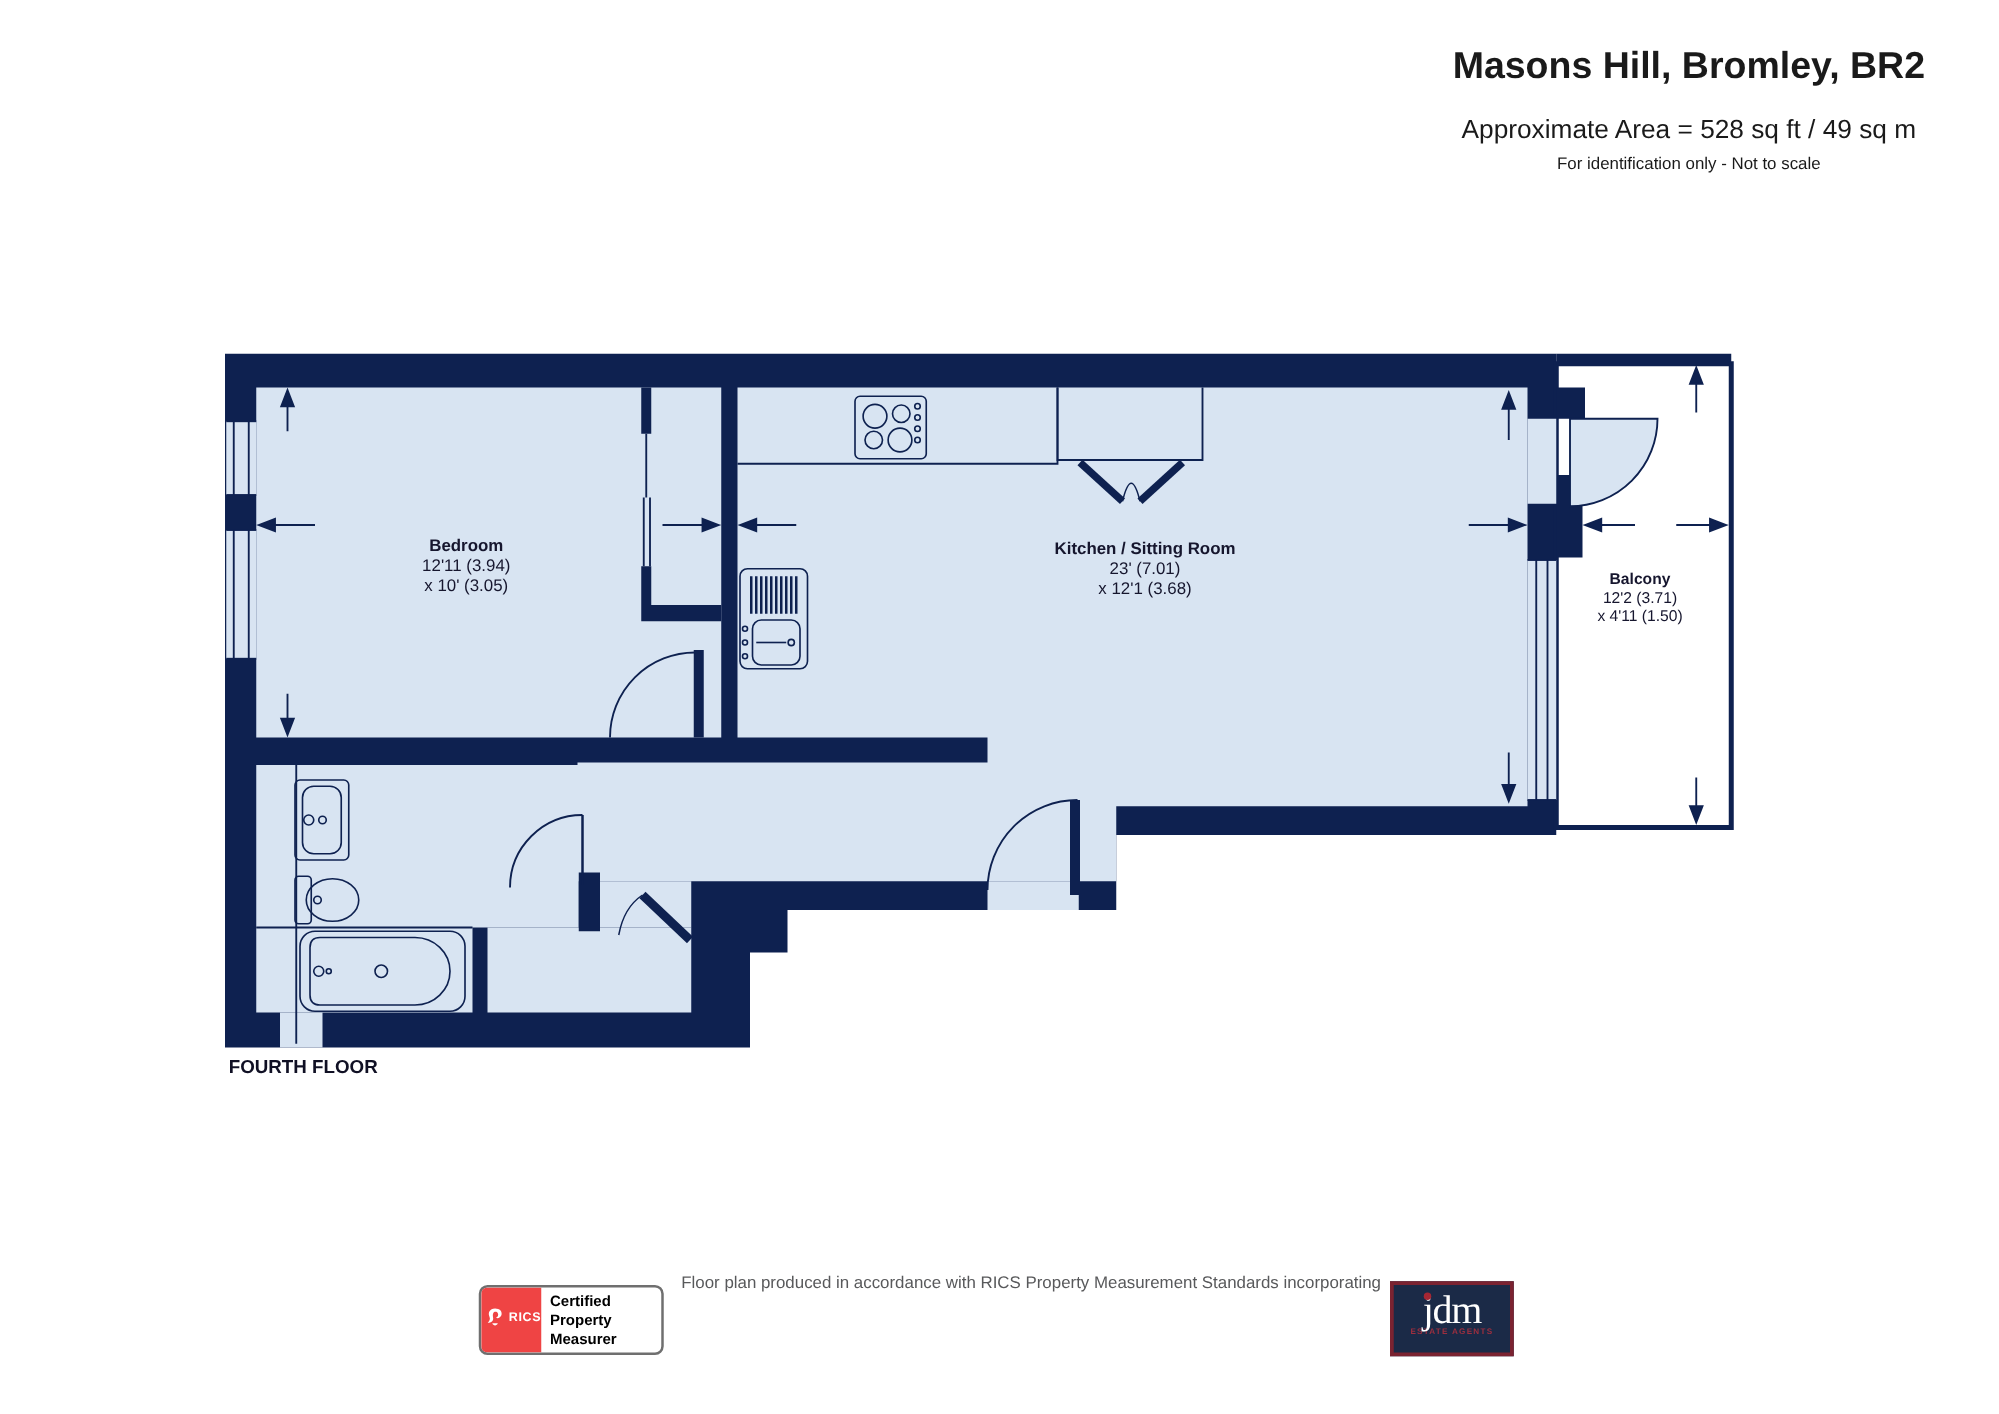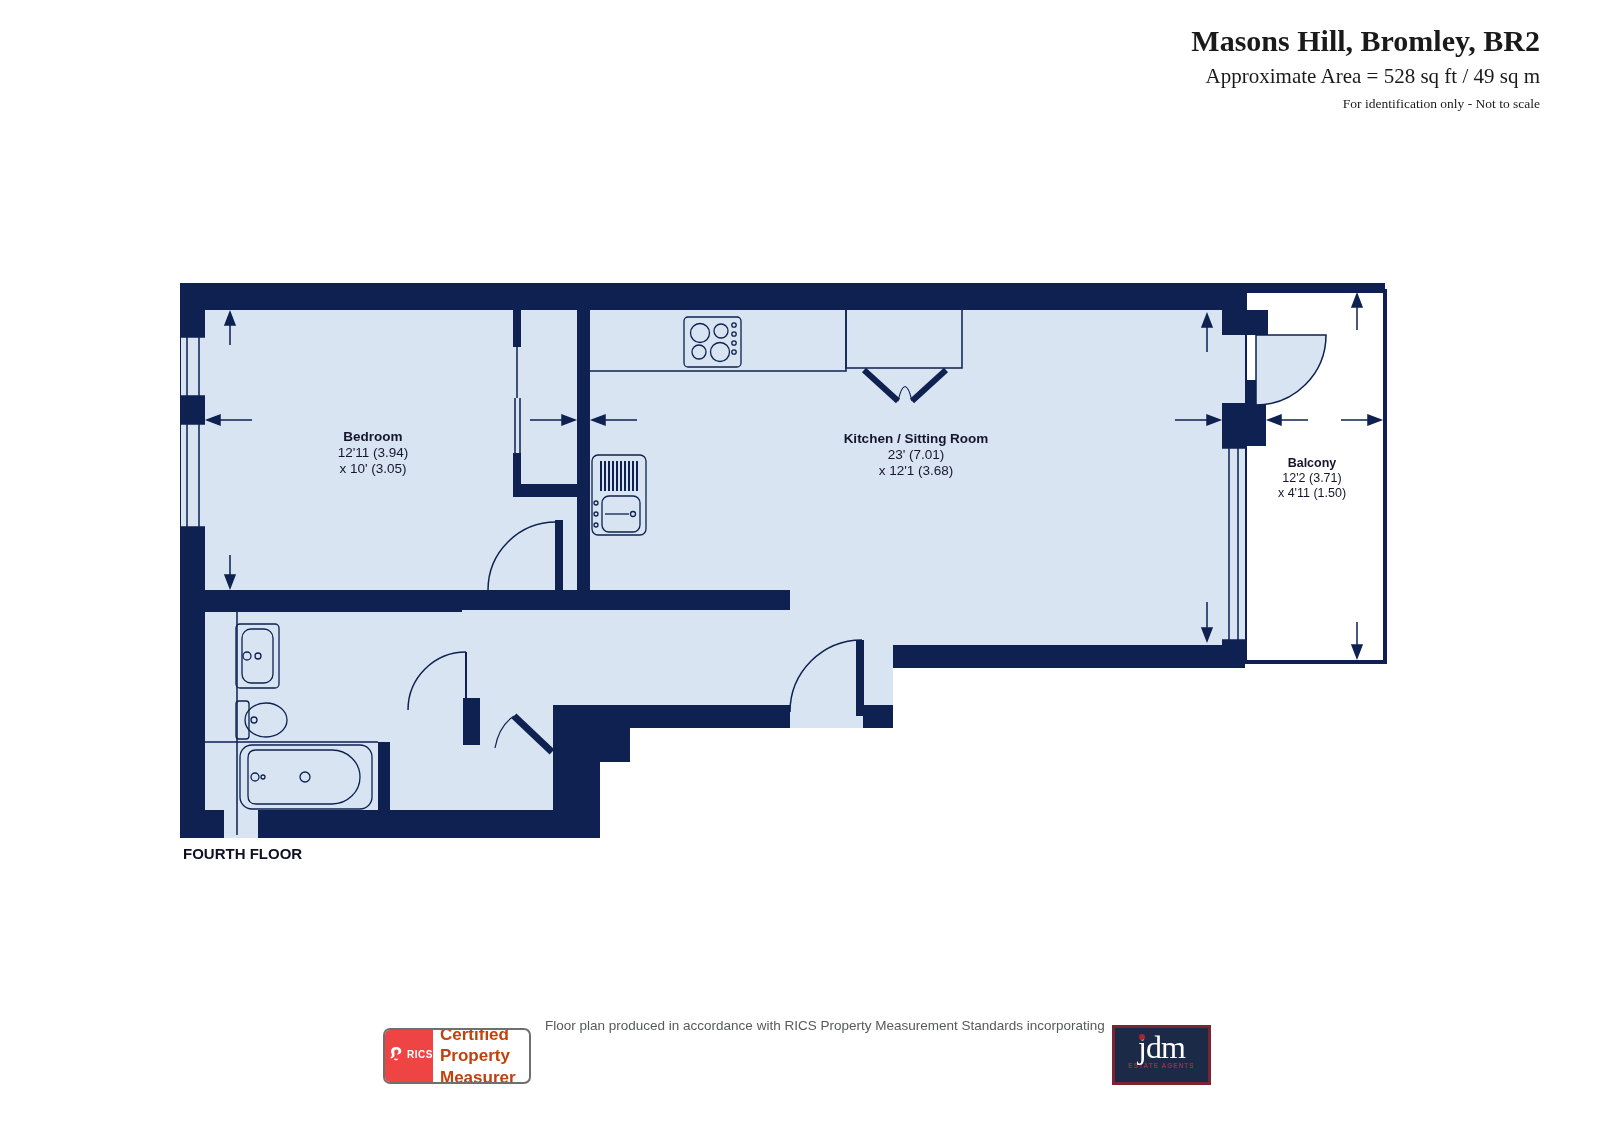--- a/index.html
+++ b/index.html
@@ -1,40 +1,40 @@
 <!DOCTYPE html>
 <html><head>
 <meta charset="utf-8">
 <style>
   html,body{margin:0;padding:0;background:#ffffff;}
   body{
     width:1599px;height:1131px;position:relative;overflow:hidden;
     font-family:"Liberation Sans",sans-serif;color:#16162e;
   }
-  .header{position:absolute;top:24px;right:59px;text-align:right;font-family:Liberation Serif, serif;}
+  .header{position:absolute;top:36px;right:59px;text-align:center;}
   .header .title{font-size:30px;font-weight:bold;color:#1a1a1a;letter-spacing:0;}
-  .header .area{font-size:21px;color:#1a1a1a;margin-top:6px;}
+  .header .area{font-size:21px;color:#1a1a1a;margin-top:22px;}
   .header .note{font-size:13.5px;color:#1a1a1a;margin-top:7px;}
   .floor-label{position:absolute;left:183px;top:845px;font-size:15px;font-weight:bold;color:#101024;}
   #plan{position:absolute;left:0;top:0;}
   .plan-label{font-weight:bold;font-size:13.5px;fill:#16162e;}
   .plan-dim{font-size:13.5px;fill:#16162e;}
   .plan-label-sm{font-weight:bold;font-size:12.5px;fill:#16162e;}
   .plan-dim-sm{font-size:12.5px;fill:#16162e;}
 
   .footer{position:absolute;left:0;top:1018px;width:1599px;height:80px;}
   .rics-badge{
     position:absolute;left:383px;top:10px;width:148px;height:56px;
     border:2px solid #6f6f6f;border-radius:7px;background:#ffffff;
     display:flex;overflow:hidden;box-sizing:border-box;
   }
   .rics-left{width:48px;background:#ef4444;display:flex;flex-direction:row;align-items:center;justify-content:flex-end;padding-bottom:3px;}
   .rics-word{color:#ffffff;font-size:10px;font-weight:bold;letter-spacing:0.5px;}
   .rics-right{flex:1;display:flex;flex-direction:column;justify-content:center;padding-left:7px;}
-  .rics-right div{font-size:17px;font-weight:bold;color:#c2410c;line-height:1.25;}
+  .rics-right div{font-size:12px;font-weight:bold;color:#000000;line-height:1.25;}
   .disclaimer{position:absolute;left:545px;top:0;width:560px;font-size:13.5px;color:#58595b;line-height:1.25;}
   .jdm-logo{
     position:absolute;left:1112px;top:7px;width:99px;height:60px;
     background:#1b2a47;border:3px solid #7b2331;box-sizing:border-box;
     display:flex;flex-direction:column;align-items:center;justify-content:center;
   }
   .jdm-word{font-family:"Liberation Serif",serif;font-size:32px;color:#ffffff;line-height:0.8;position:relative;letter-spacing:-1px;margin-top:-6px;}
   .jdm-dot{position:absolute;left:1px;top:-1px;width:6px;height:6px;border-radius:50%;background:#a62633;}
   .jdm-sub{font-size:6.5px;font-weight:bold;color:#9e2f3f;letter-spacing:1px;margin-top:2px;}
 </style>

